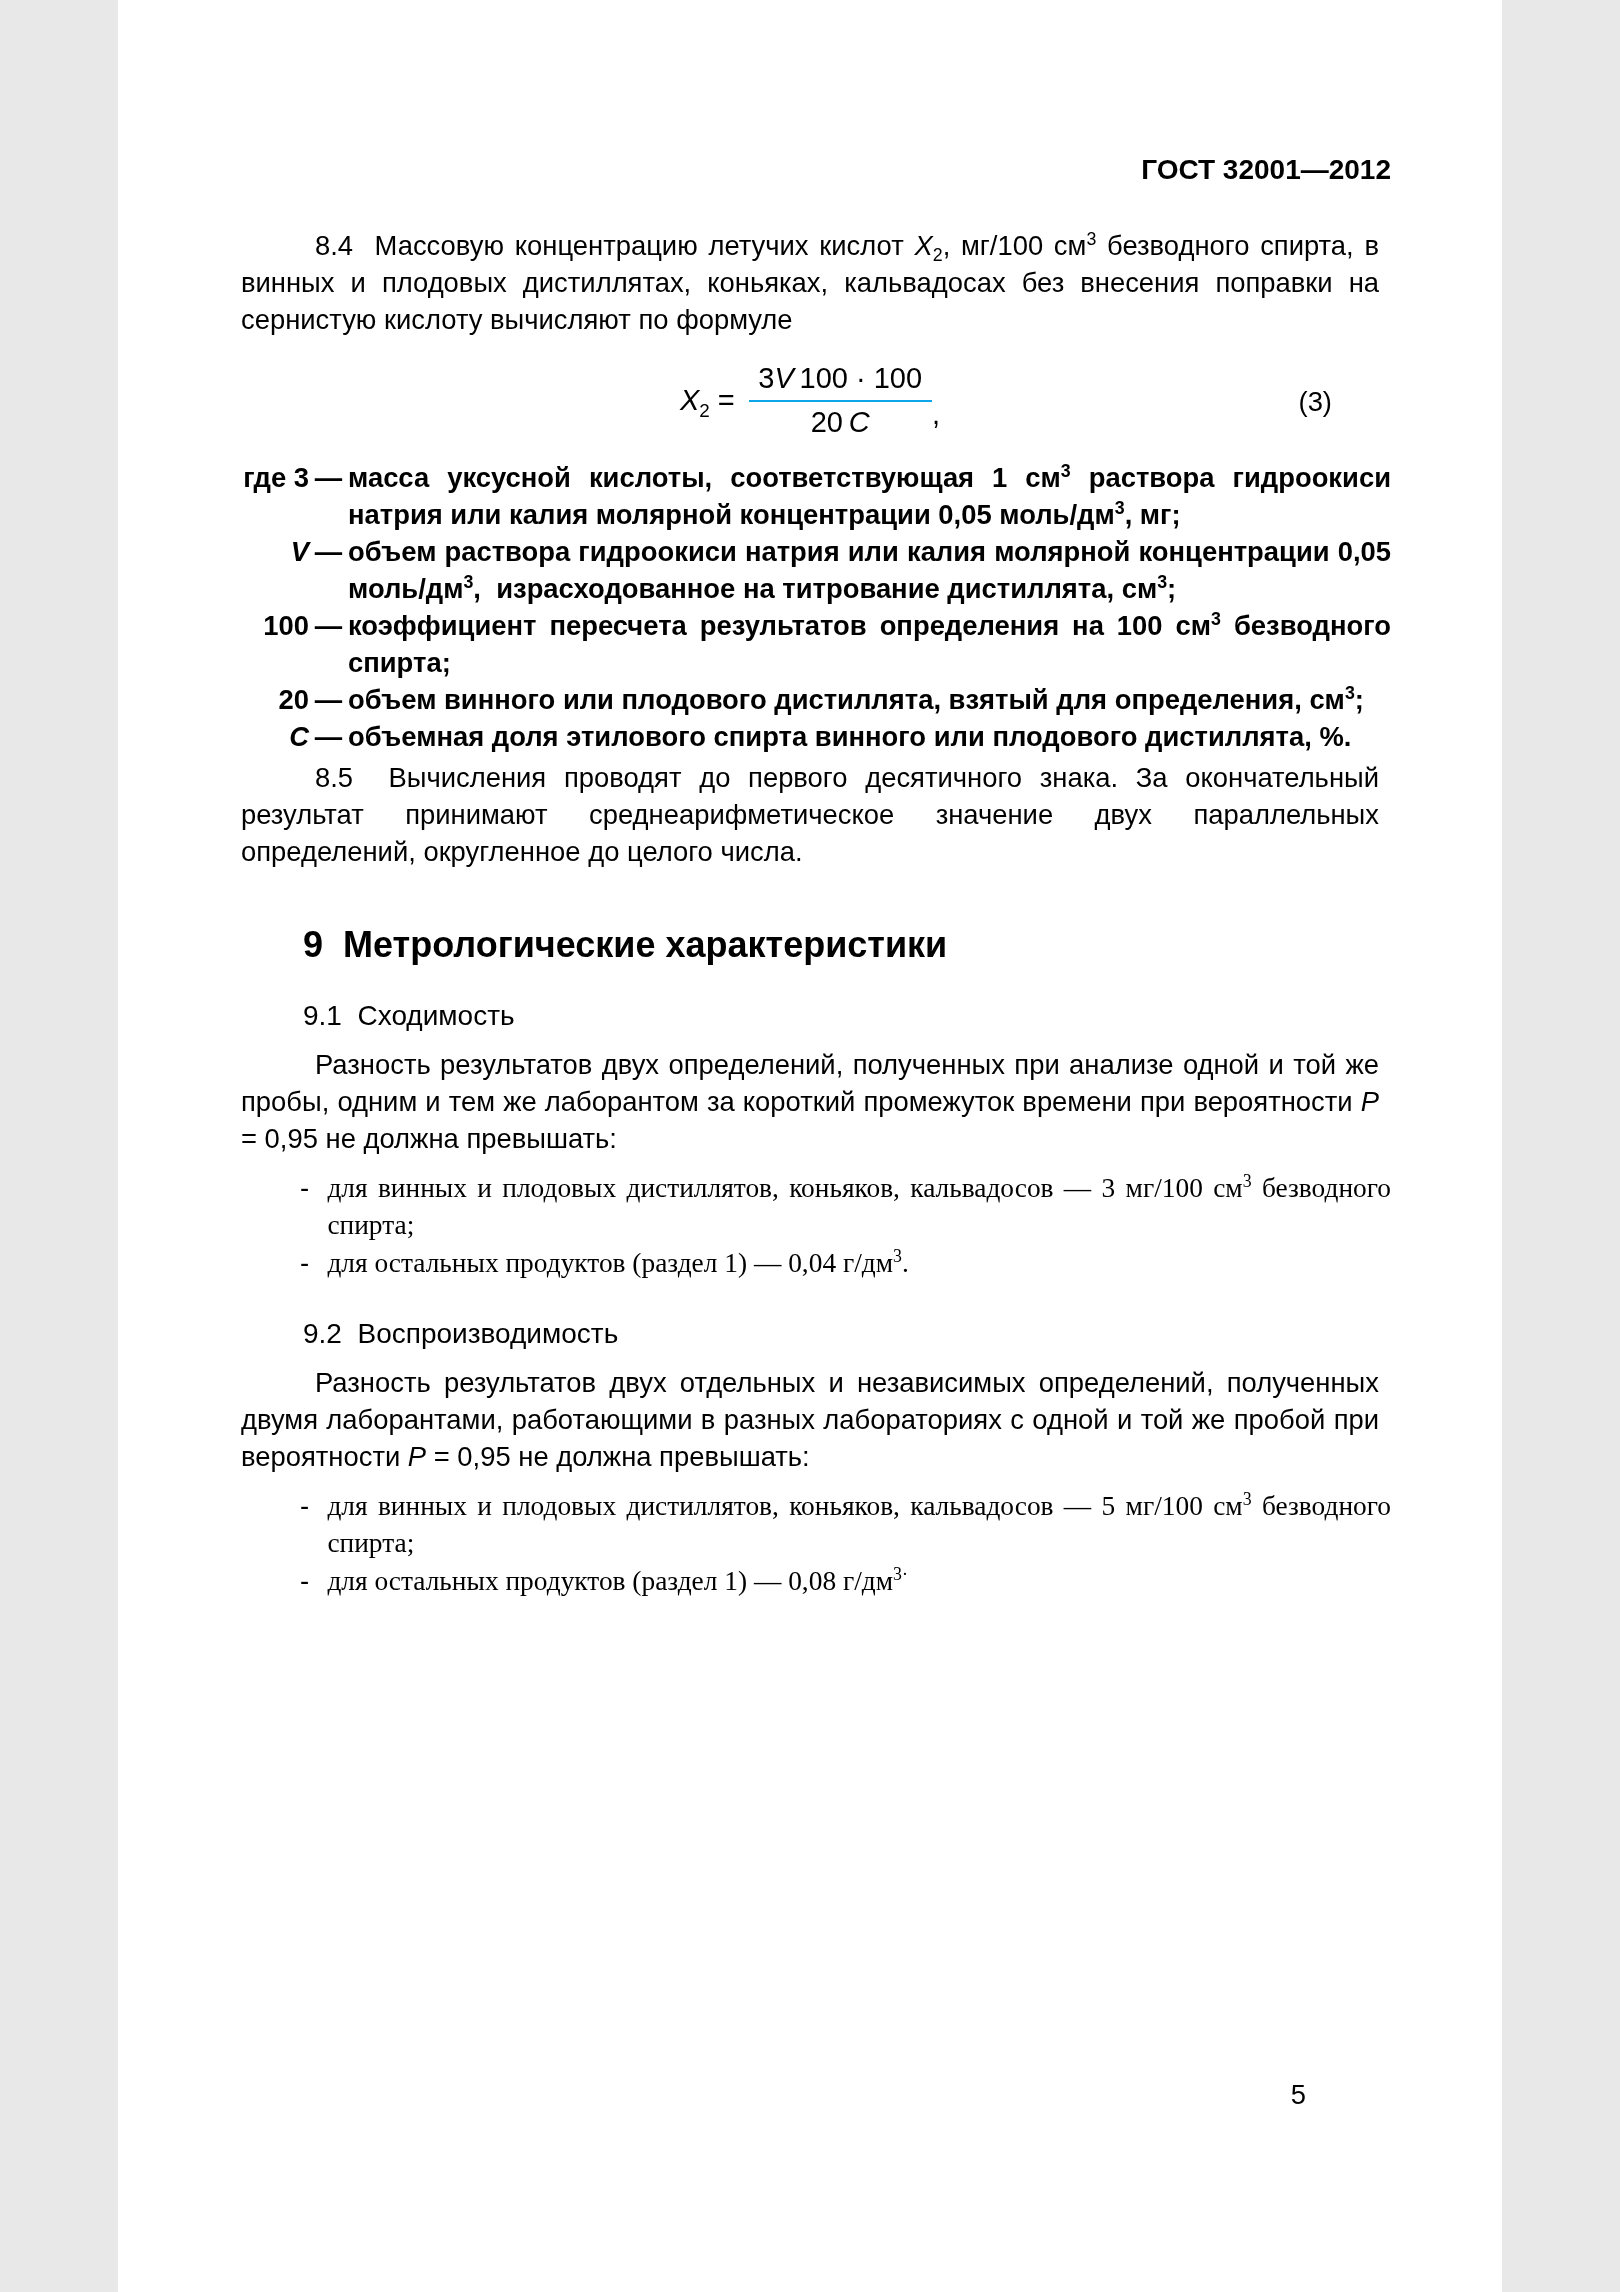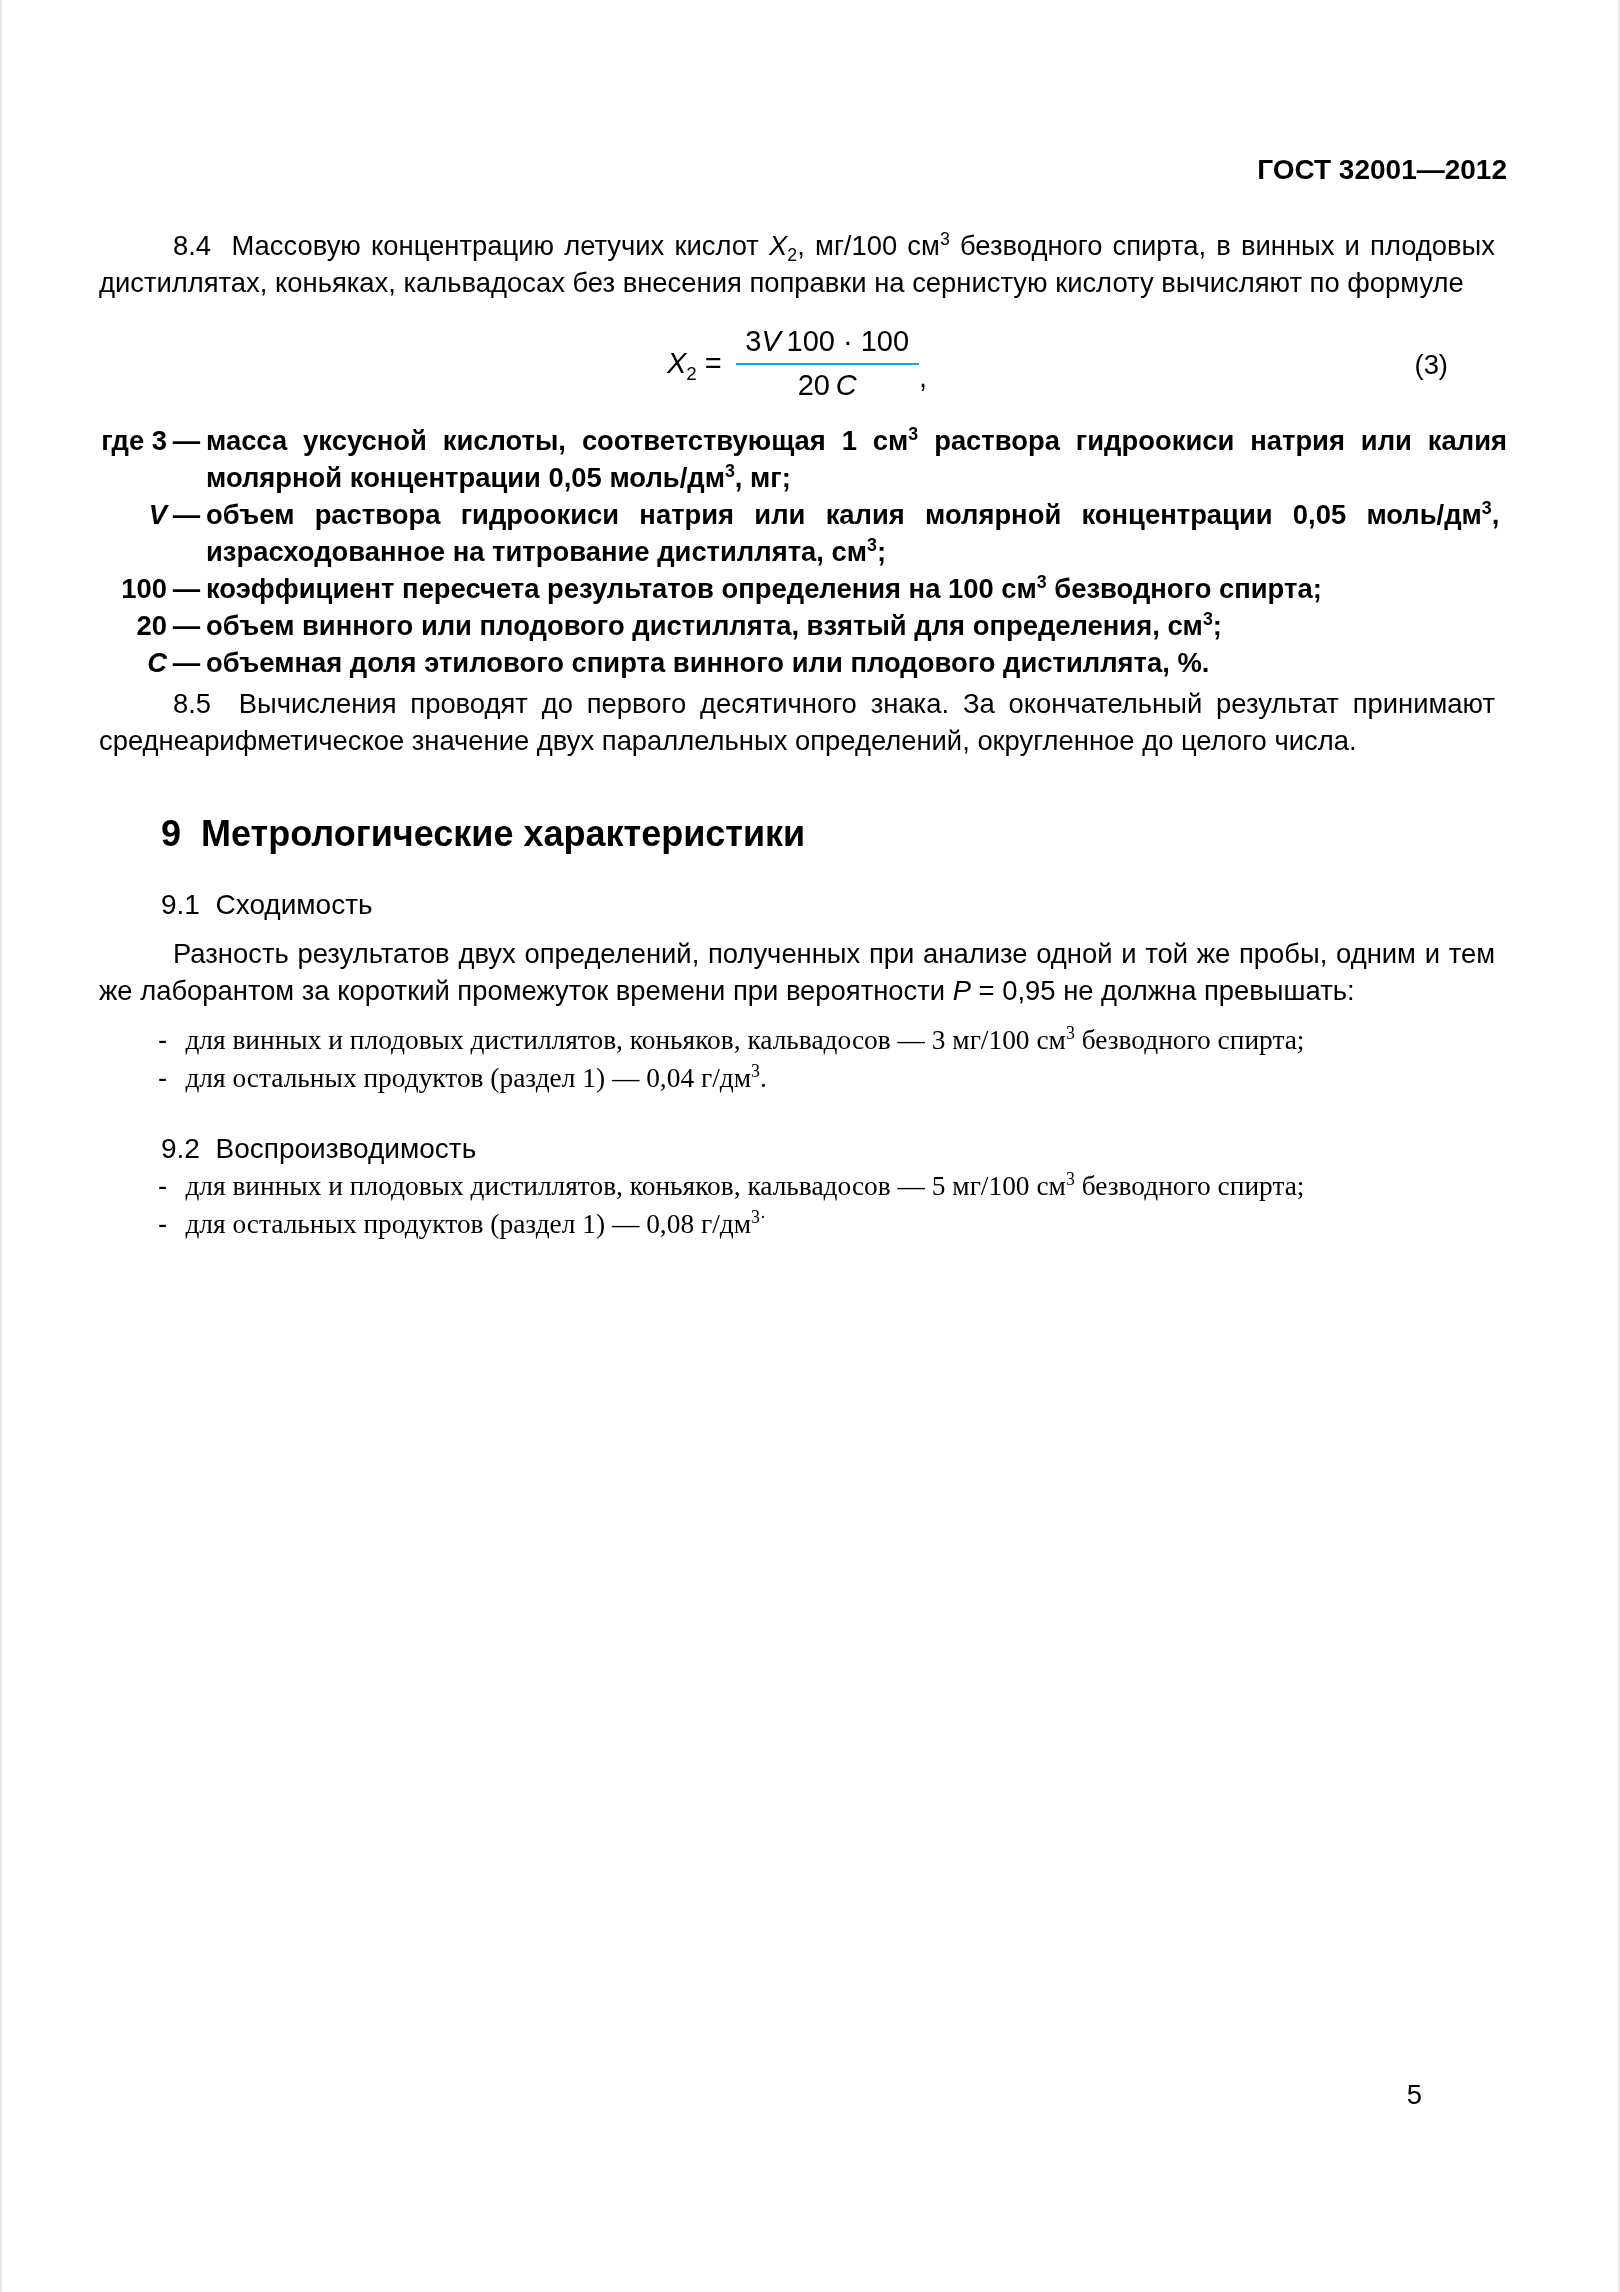--- a/index.html
+++ b/index.html
@@ -1,25 +1,25 @@
 <!DOCTYPE html>
 <html lang="ru"><head>
 <meta charset="utf-8">
 <style>
   html,body{margin:0;padding:0;background:#e8e8e8;}
   .page{
     position:relative;
-    width:1616px;height:2293px;
+    width:1384px;height:2293px;
     background:#ffffff;
     color:#000000;
     font-family:"Liberation Sans","DejaVu Sans",sans-serif;
     font-size:27.4px;
     line-height:37px;
     box-sizing:border-box;
-    padding:155px 111px 0 85px;
+    padding:155px 111px 0 111px;
     margin:0 auto;
     overflow:hidden;
   }
   .doc-header{
     text-align:right;
     font-weight:bold;
     font-size:28px;
     line-height:29px;
   }
   .para{
@@ -180,20 +180,21 @@
         <span class="dash-text">для винных и плодовых дистиллятов, коньяков, кальвадосов — 3 мг/100 см<sup>3</sup> безводного спирта;</span>
       </div>
 
       <div class="dash-row">
         <span class="dash-marker">-</span>
         <span class="dash-text">для остальных продуктов (раздел 1) — 0,04 г/дм<sup>3</sup>.</span>
       </div>
     </div>
 
   <h2 class="h2">9.2&nbsp; Воспроизводимость</h2>
+  <p class="para indent after-h">Разность результатов двух отдельных и независимых определений, полученных двумя лаборантами, работающими в разных лабораториях с одной и той же пробой при вероятности <i>P</i> = 0,95 не должна превышать:</p>
   <div class="dash-list">
 
       <div class="dash-row">
         <span class="dash-marker">-</span>
         <span class="dash-text">для винных и плодовых дистиллятов, коньяков, кальвадосов — 5 мг/100 см<sup>3</sup> безводного спирта;</span>
       </div>
 
       <div class="dash-row">
         <span class="dash-marker">-</span>
         <span class="dash-text">для остальных продуктов (раздел 1) — 0,08 г/дм<sup>3·</sup></span>

